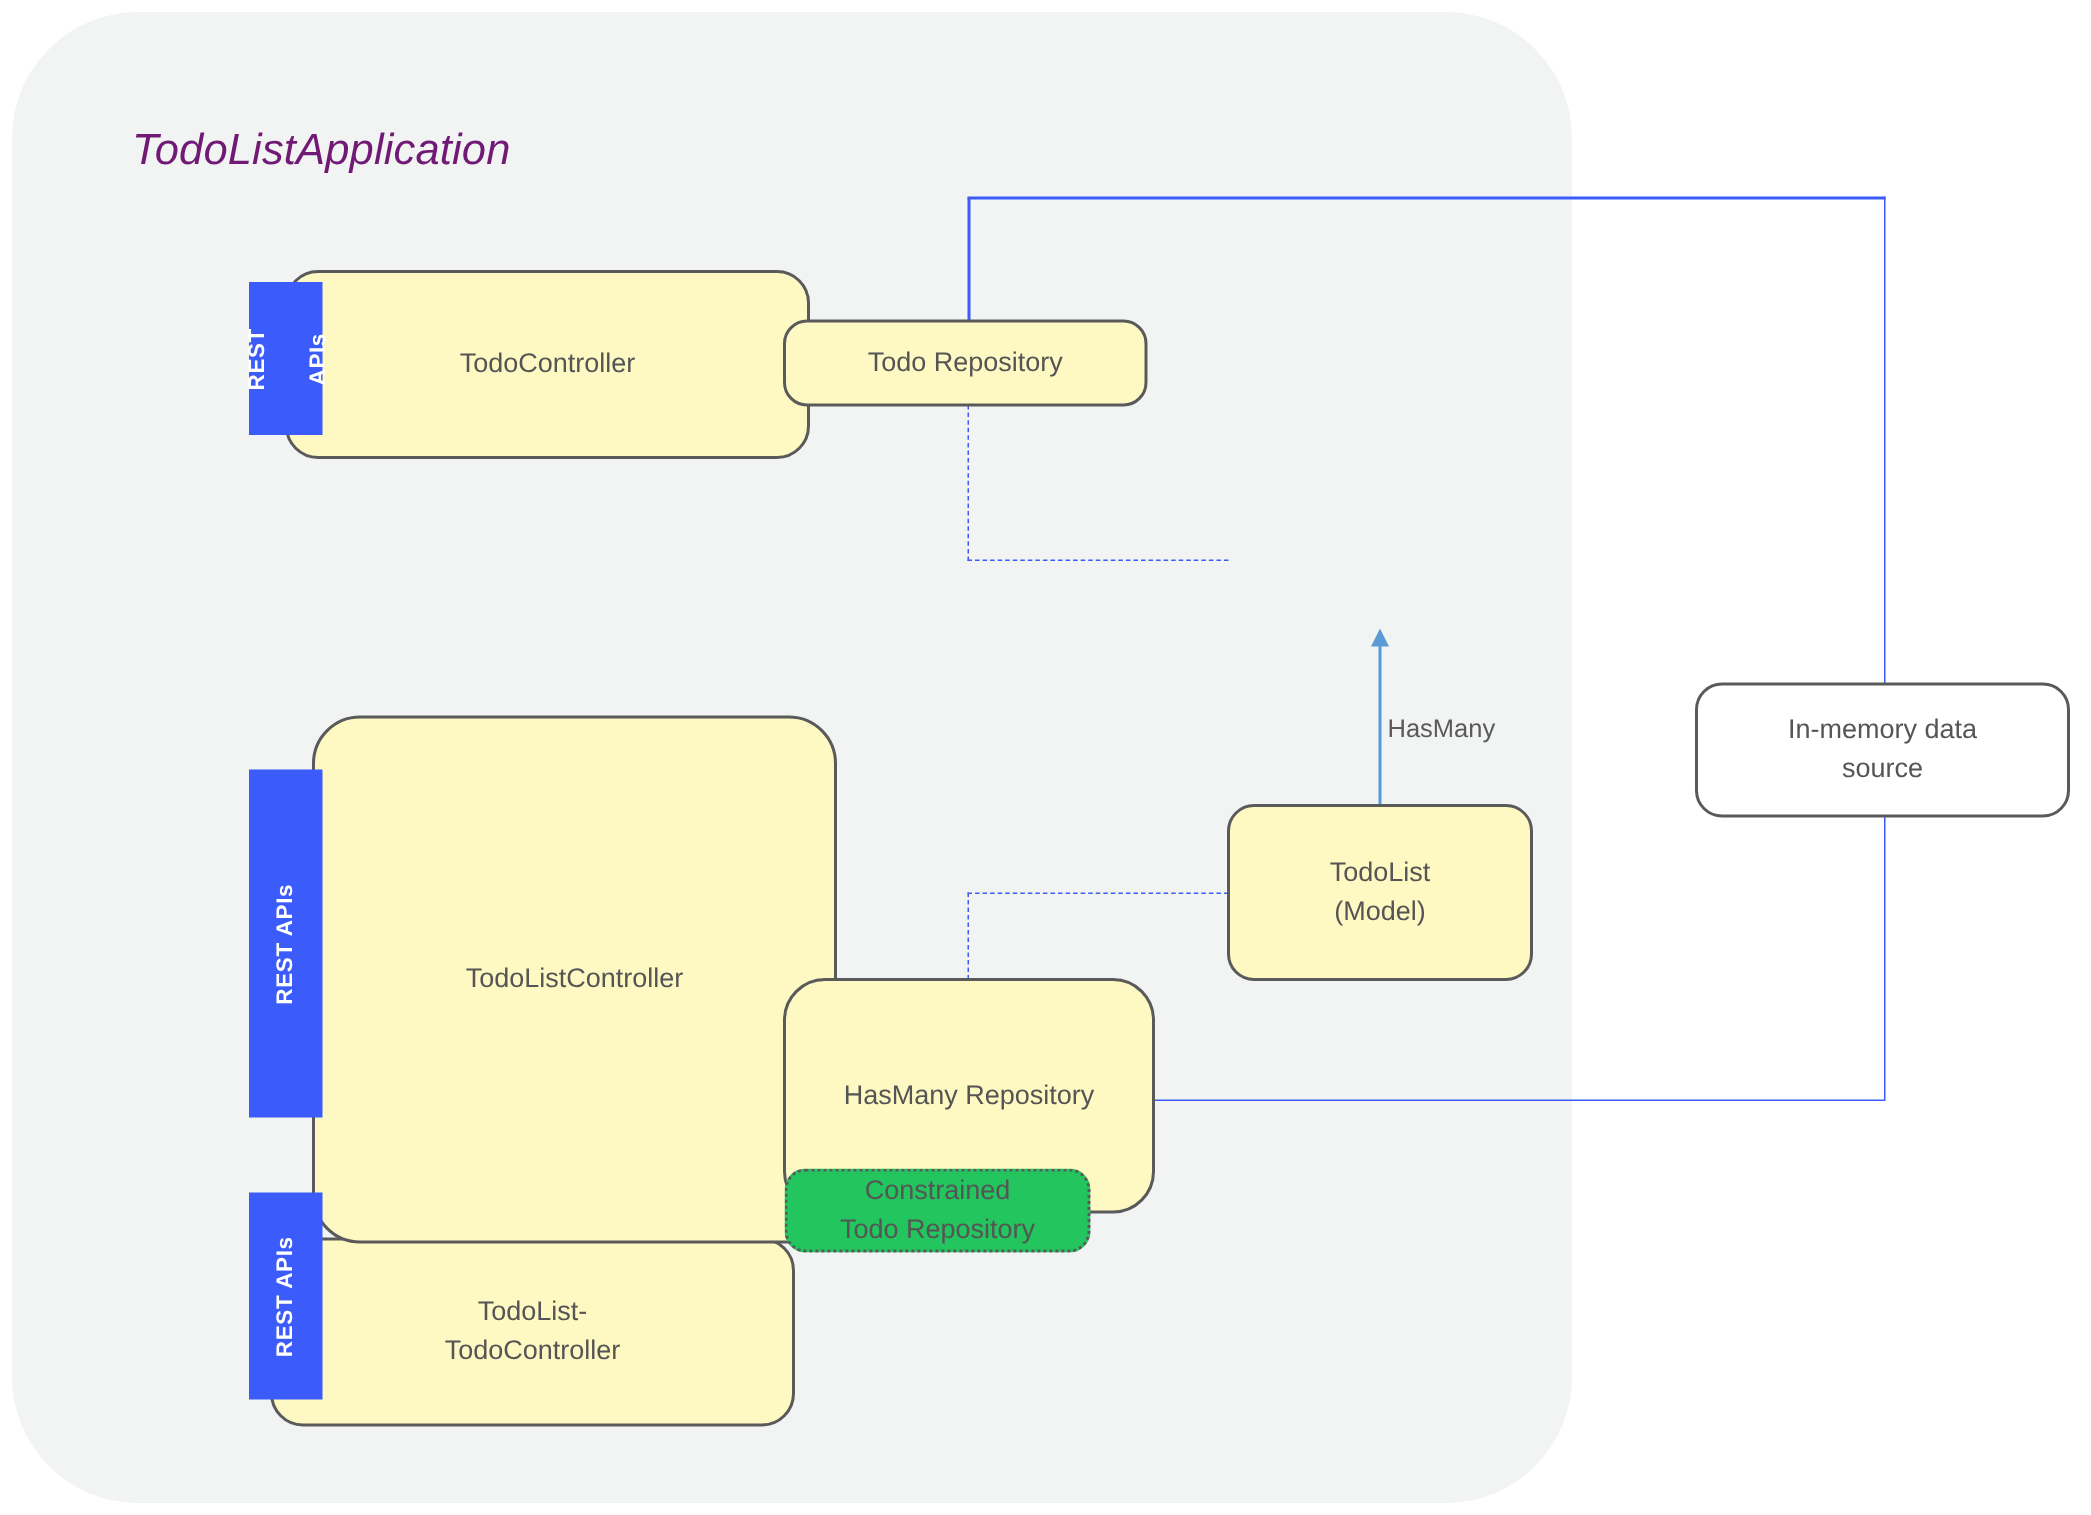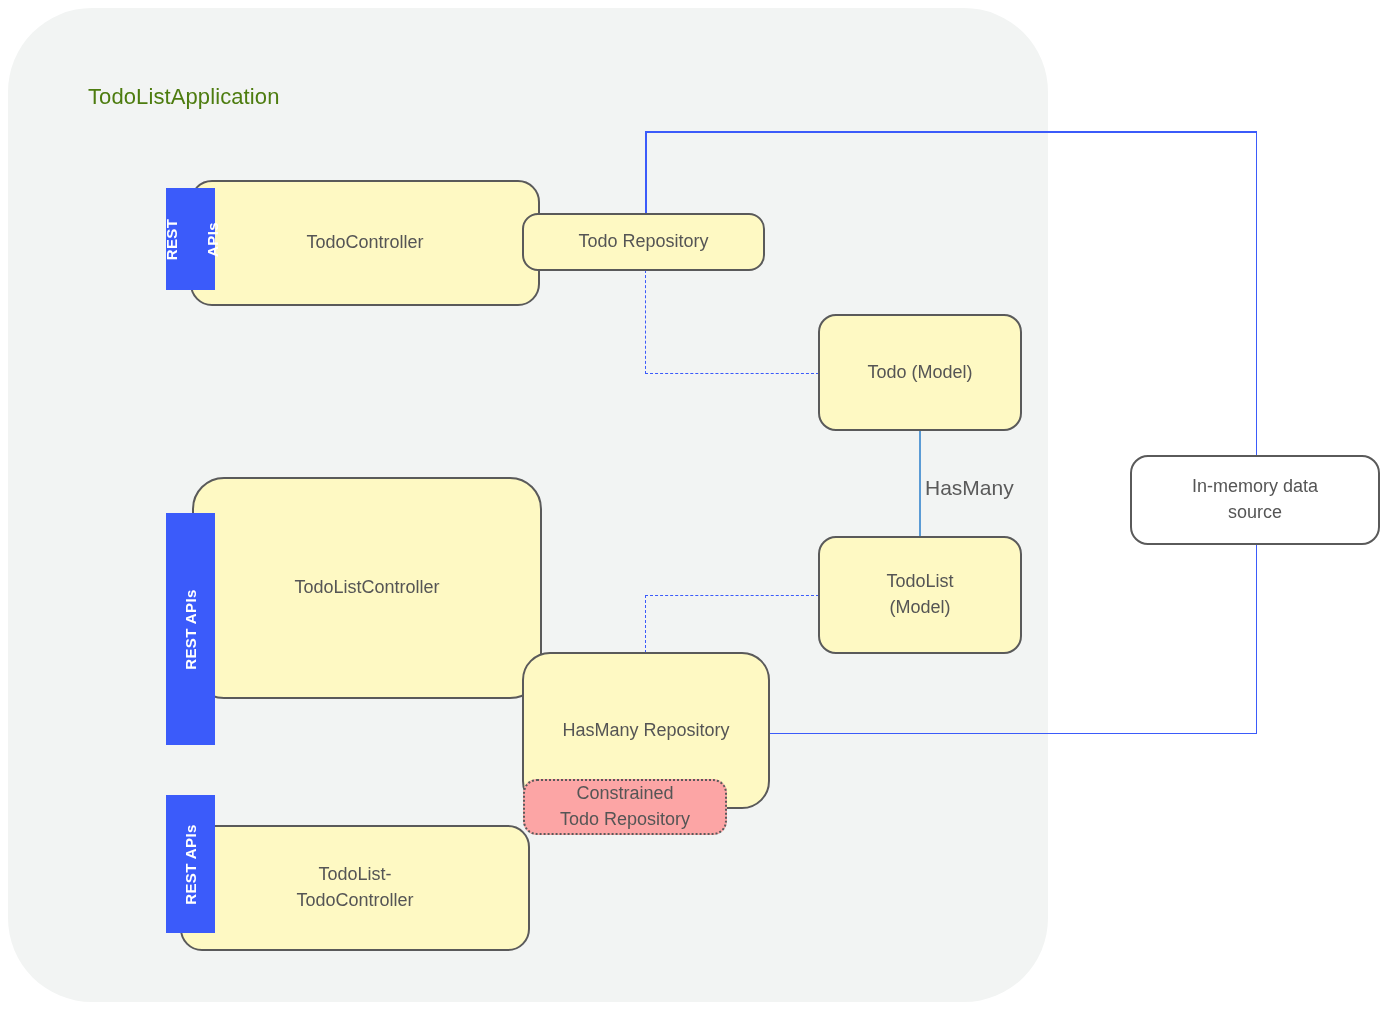--- a/index.html
+++ b/index.html
@@ -28,25 +28,26 @@
     height: 994px;
     background: #f2f4f3;
     border-radius: 84px;
     box-sizing: border-box;
     z-index: 1;
   }
   .app-title {
     position: absolute;
     left: 88px;
     top: 84px;
-    font-size: 22px;
-    color: #4d7c0f;
+    font-size: 29px;
+    color: #701a75;
     letter-spacing: 0.1px;
     white-space: nowrap;
     z-index: 4;
+    font-style: italic;
   }
 
   
   .node {
     position: absolute;
     box-sizing: border-box;
     background: #fef9c3;
     border: 2px solid #5a5a5a;
     border-radius: 18px;
     display: flex;
@@ -55,29 +56,29 @@
     text-align: center;
     color: #555555;
     font-size: 18px;
     line-height: 1.42;
     z-index: 5;
   }
   .node.white-bg { background: #ffffff; }
   .node.dotted {
     border: 2px dotted #5a5a5a;
     border-radius: 14px;
-    background: #fca5a5;
+    background: #22c55e;
     z-index: 7;
   }
 
   
   #todo-controller      { left:190px; top:180px;  width:350px; height:126px; border-radius:22px; }
   #todo-repository      { left:522px; top:213px;  width:243px; height:58px;  border-radius:16px; z-index:6; }
   #todo-model           { left:818px; top:314px;  width:204px; height:117px; border-radius:18px; }
-  #todolist-controller  { left:192px; top:477px;  width:350px; height:222px; border-radius:32px; }
+  #todolist-controller  { left:208px; top:477px;  width:350px; height:352px; border-radius:32px; }
   #todolist-repository  { left:522px; top:652px;  width:248px; height:157px; border-radius:28px; z-index:6; }
   #constrained-repo     { left:523px; top:779px;  width:204px; height:56px; }
   #todolist-model       { left:818px; top:536px;  width:204px; height:118px; border-radius:18px; }
   #todolist-todo-controller { left:180px; top:825px; width:350px; height:126px; border-radius:22px; z-index:4; }
   #in-memory-ds         { left:1130px; top:410px; width:250px; height:90px; border-radius:18px; z-index:6;margin-top:45px; }
 
   
   .rest-badge {
     position: absolute;
     background: #3b5bfa;
@@ -157,21 +158,21 @@
     width: 0;
     height: 0;
     border-left: 6px solid transparent;
     border-right: 6px solid transparent;
     border-bottom: 12px solid #5b9bd5;
   }
   #hasmany-label {
     position: absolute;
     left: 925px;
     top: 476px;
-    font-size: 21px;
+    font-size: 17px;
     color: #5a5a5a;
     white-space: nowrap;
     z-index: 5;
   }
 </style>
 </head>
 <body>
 
 <div id="canvas">
 
@@ -192,23 +193,20 @@
   <div id="hasmany-label">HasMany</div>
 
   <div class="node" id="todo-controller">
     <span>TodoController</span>
   </div>
 
   <div class="node" id="todo-repository">
     <span>Todo Repository</span>
   </div>
 
-  <div class="node" id="todo-model">
-    <span>Todo (Model)</span>
-  </div>
 
   <div class="node" id="todolist-controller">
     <span>TodoListController</span>
   </div>
 
   <div class="node" id="todolist-repository">
     <span>HasMany Repository</span>
   </div>
 
   <div class="node dotted" id="constrained-repo">

